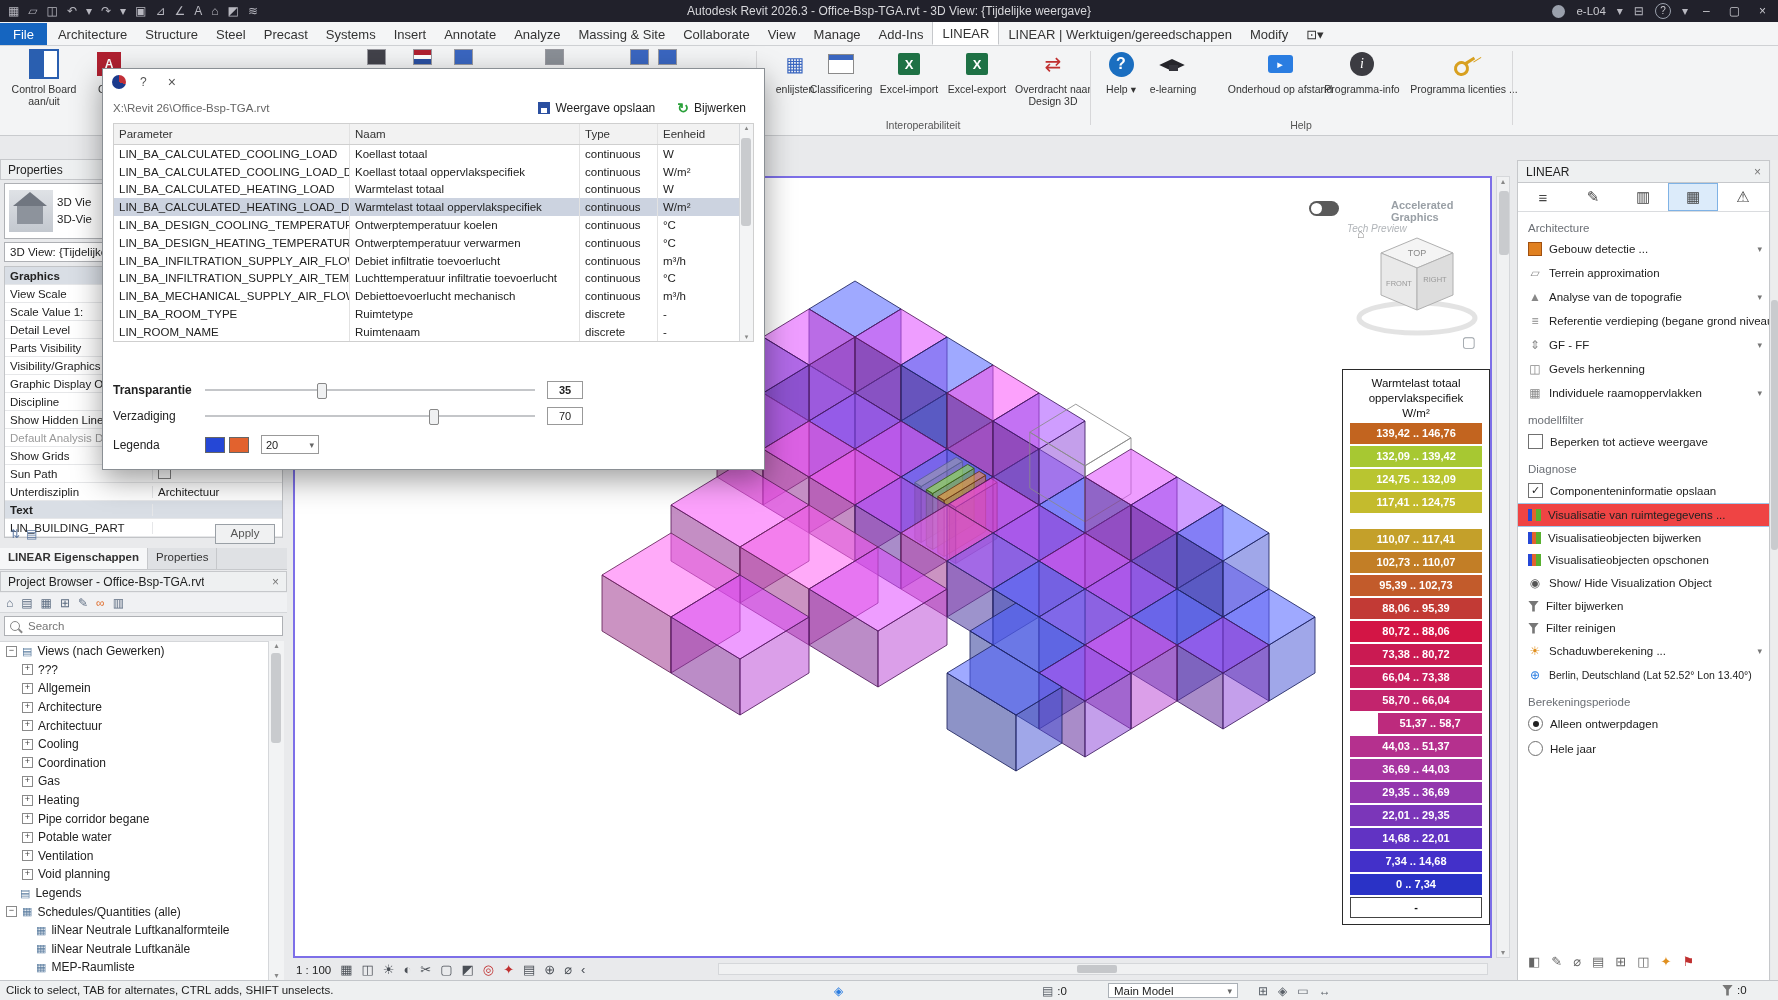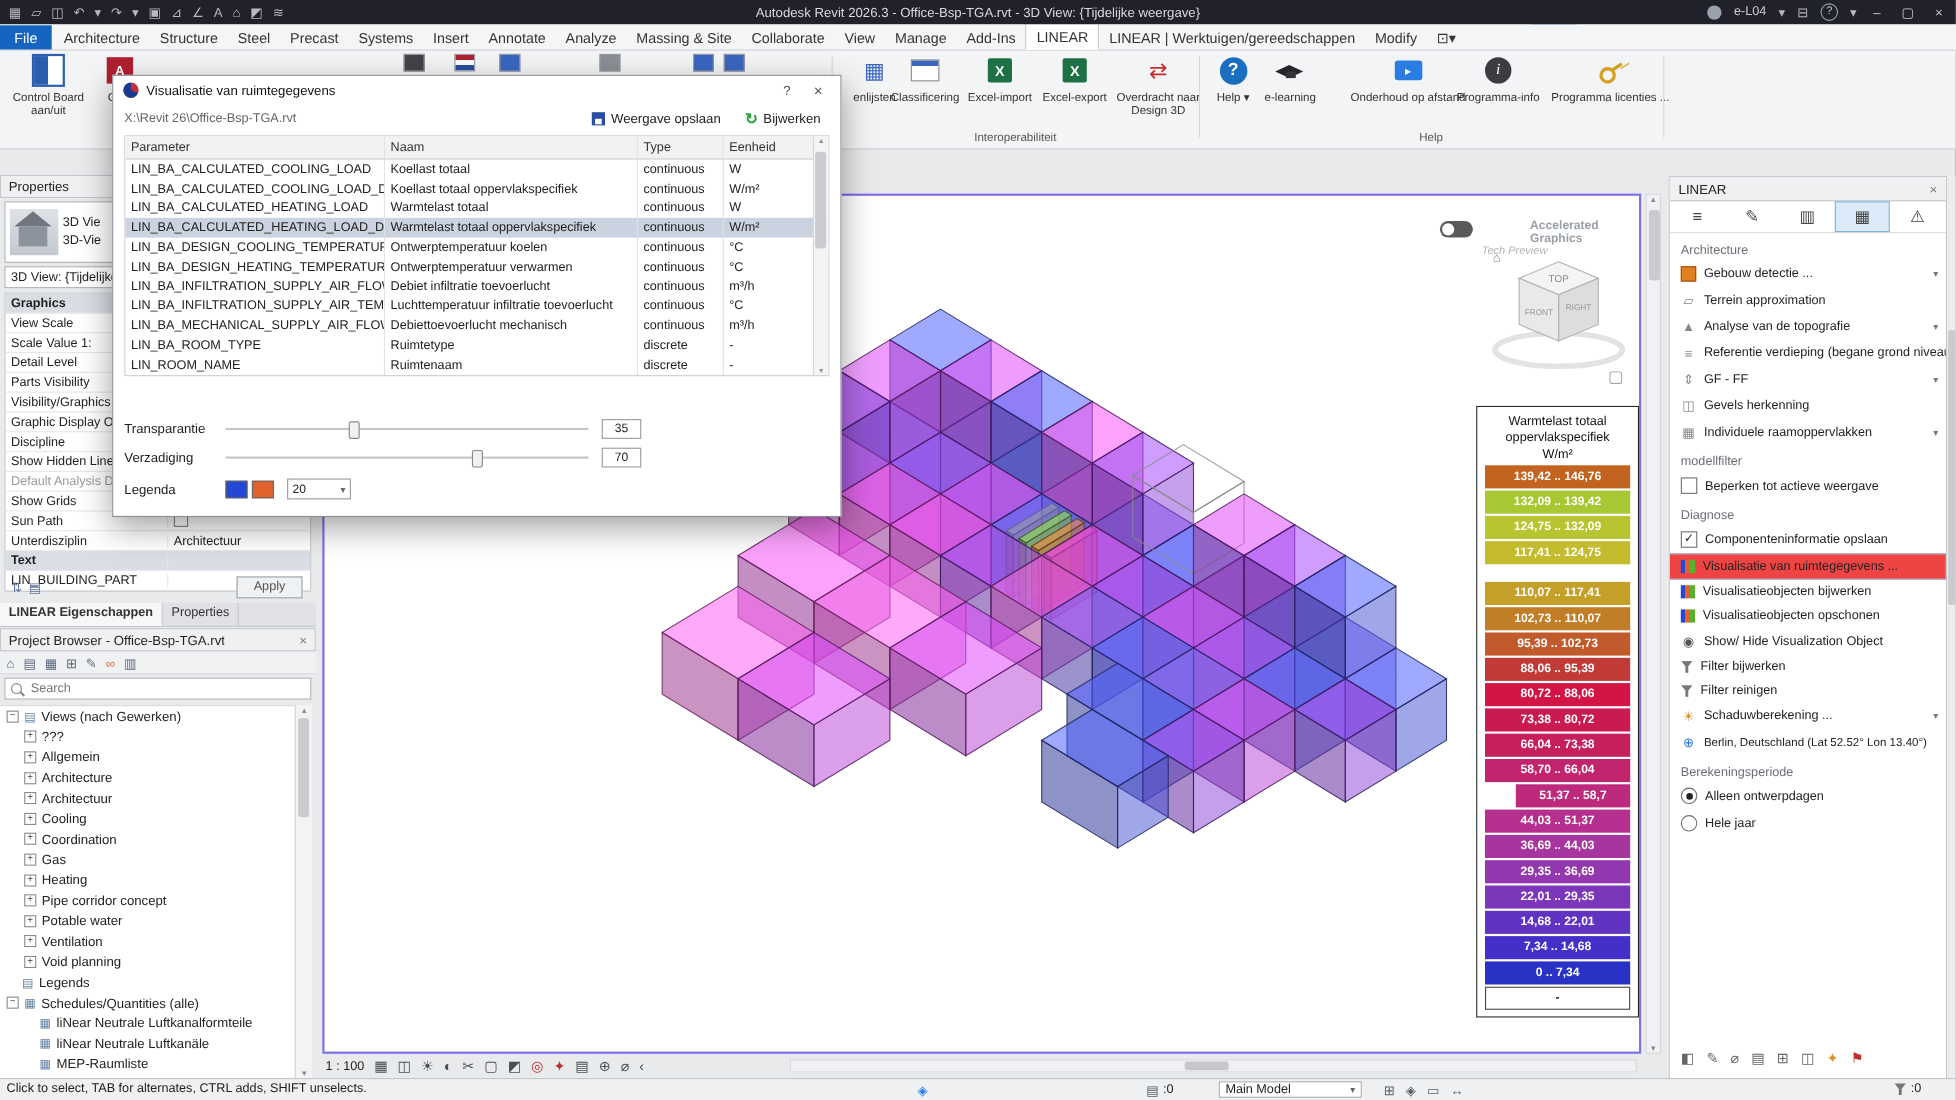--- a/index.html
+++ b/index.html
@@ -442,21 +442,21 @@
       <div class="tree-row" style="padding-left: 22px;">
         <span class="expander">+</span>
         <span class="tree-label">Gas</span>
       </div>
       <div class="tree-row" style="padding-left: 22px;">
         <span class="expander">+</span>
         <span class="tree-label">Heating</span>
       </div>
       <div class="tree-row" style="padding-left: 22px;">
         <span class="expander">+</span>
-        <span class="tree-label">Pipe corridor concept</span>
+        <span class="tree-label">Pipe corridor begane</span>
       </div>
       <div class="tree-row" style="padding-left: 22px;">
         <span class="expander">+</span>
         <span class="tree-label">Potable water</span>
       </div>
       <div class="tree-row" style="padding-left: 22px;">
         <span class="expander">+</span>
         <span class="tree-label">Ventilation</span>
       </div>
       <div class="tree-row" style="padding-left: 22px;">
@@ -950,21 +950,20 @@
         <span class="rpb-ic" style="color: rgb(192, 48, 48);">⚑</span>
       </div>
   </div>
   <div id="rp-scroll">
     <div class="sthumb" style="top:140px;height:250px;left:0;width:7px;"></div>
   </div>
 
   <div id="dialog">
     <div id="dlg-title">
       <span class="dlgico"></span>
-      <span class="t">Visualisatie van ruimtegegevens</span>
       <span class="dlg-sys">?</span>
       <span class="dlg-sys" style="font-size:14px;">×</span>
     </div>
     <div id="dlg-sub">
       <span id="dlg-path">X:\Revit 26\Office-Bsp-TGA.rvt</span>
       <span class="dlg-tbtn">
         <span class="floppy"></span>
         <span>Weergave opslaan</span>
       </span>
       <span class="dlg-tbtn">
@@ -1045,21 +1044,21 @@
           <span class="dcell c2">discrete</span>
           <span class="dcell c3">-</span>
         </div>
         <div id="dt-scroll">
           <div>▴</div>
           <div class="sthumb" style="top: 14px; height: 88px; left: 1px; width: 10px;"></div>
           <div style="position: absolute; bottom: 0px; width: 100%;">▾</div>
         </div>
       </div>
 
-    <div class="slider-row" style="top:312px;">
+    <div class="slider-row" style="top:312px;font-weight:bold;">
       <span style="width:80px;">Transparantie</span>
       <span class="track">
           <span class="thumb" id="thumb-1" style="left: 35%;"></span>
         </span>
       <span class="valbox">35</span>
     </div>
     <div class="slider-row" style="top:338px;">
       <span style="width:80px;">Verzadiging</span>
       <span class="track">
           <span class="thumb" id="thumb-2" style="left: 69%;"></span>

